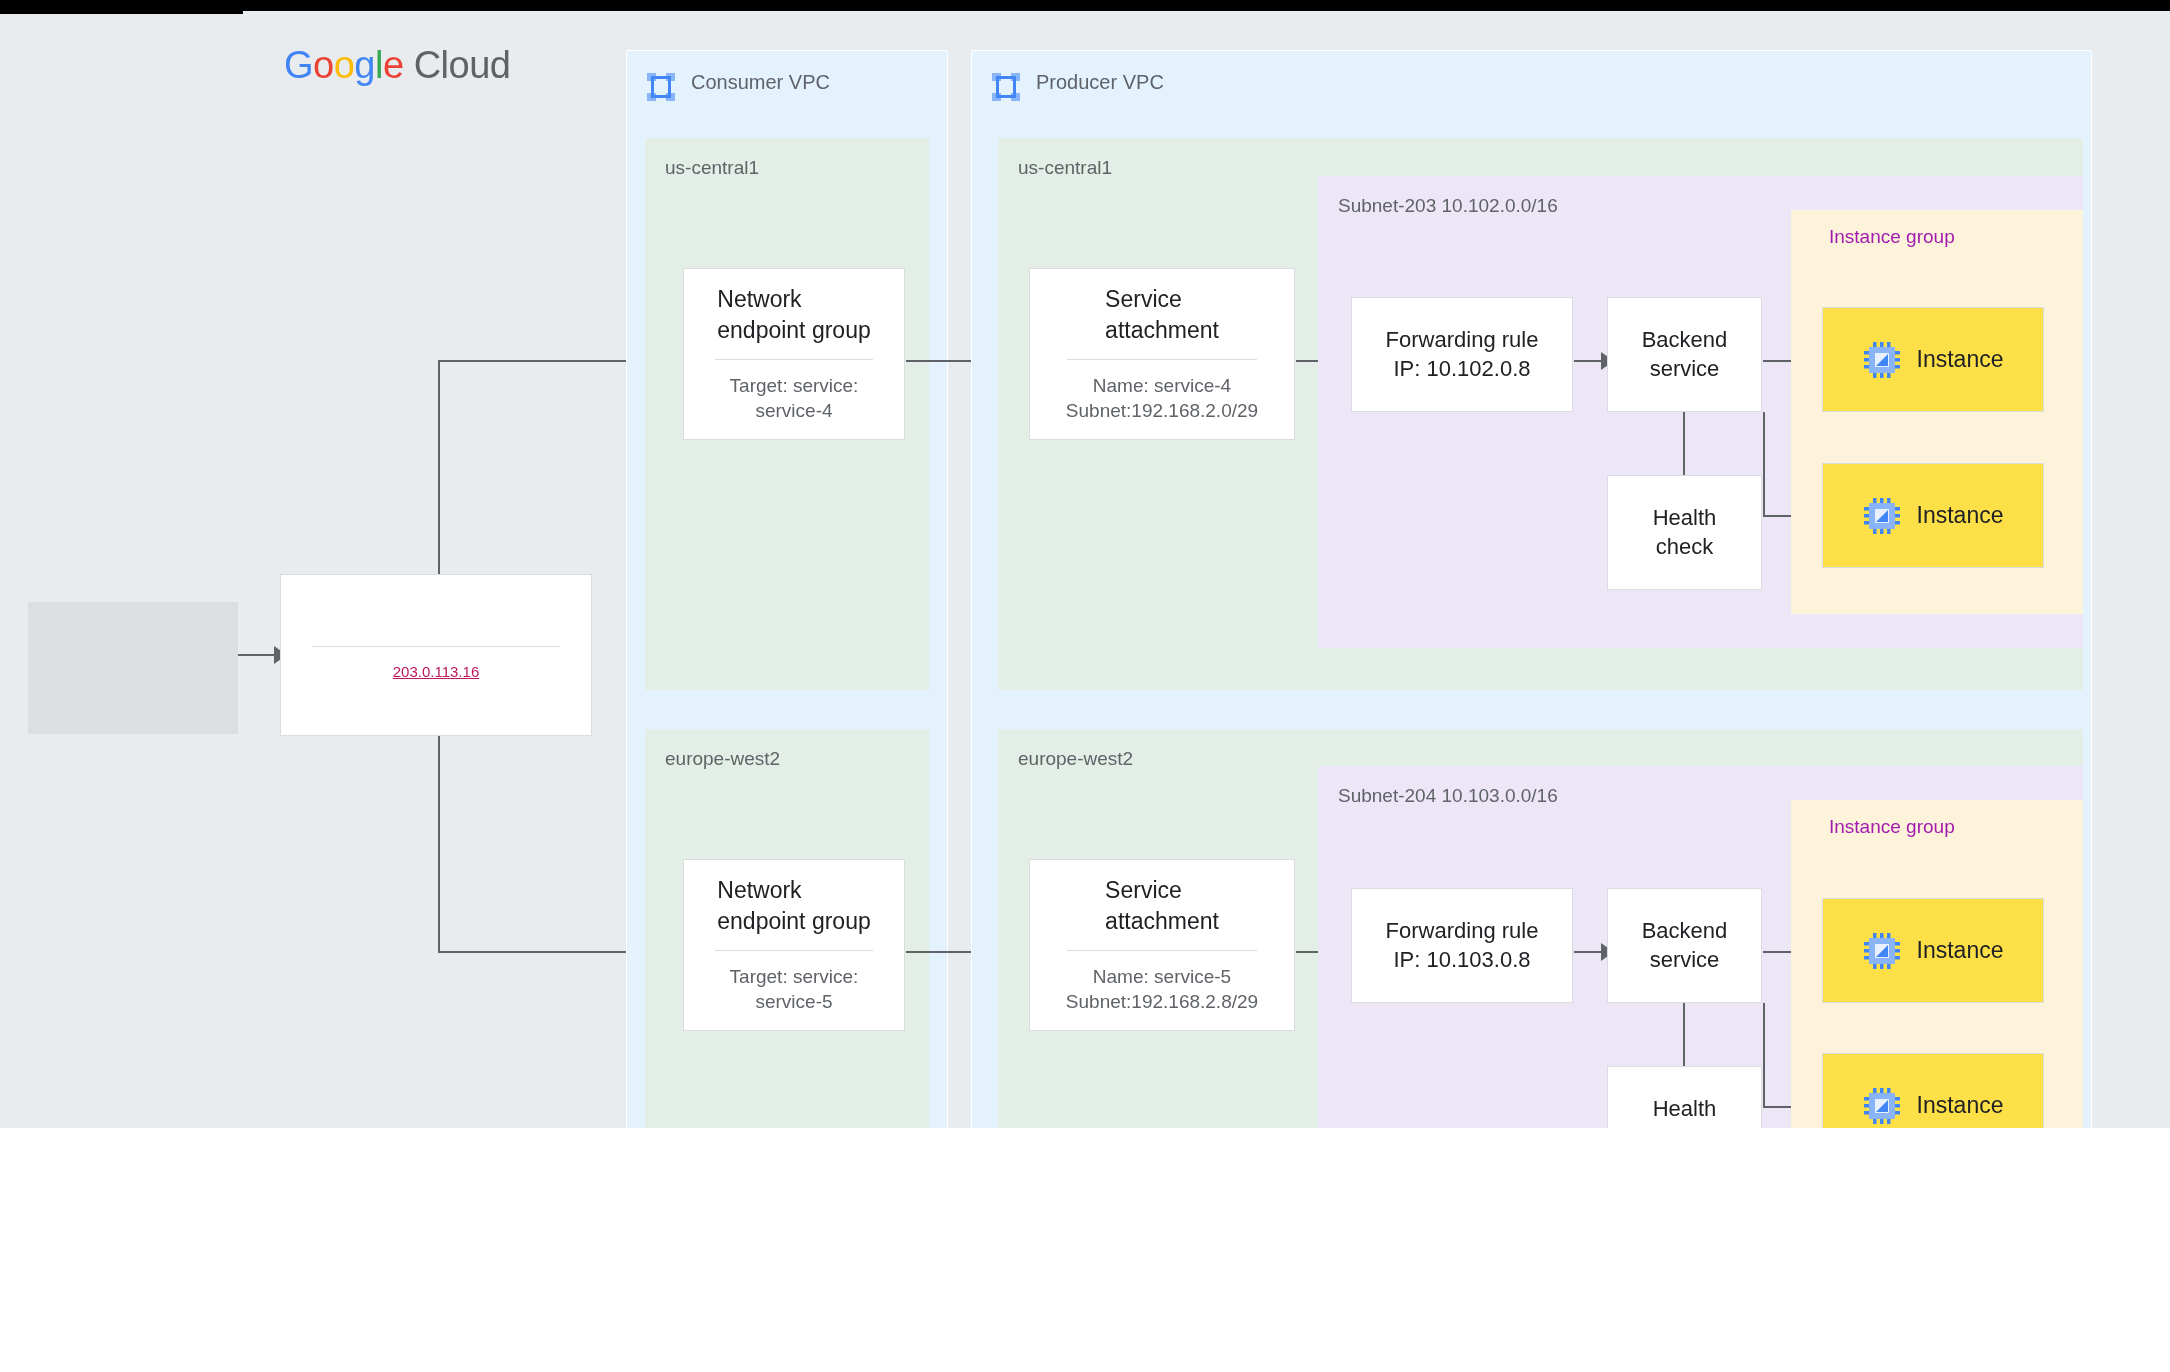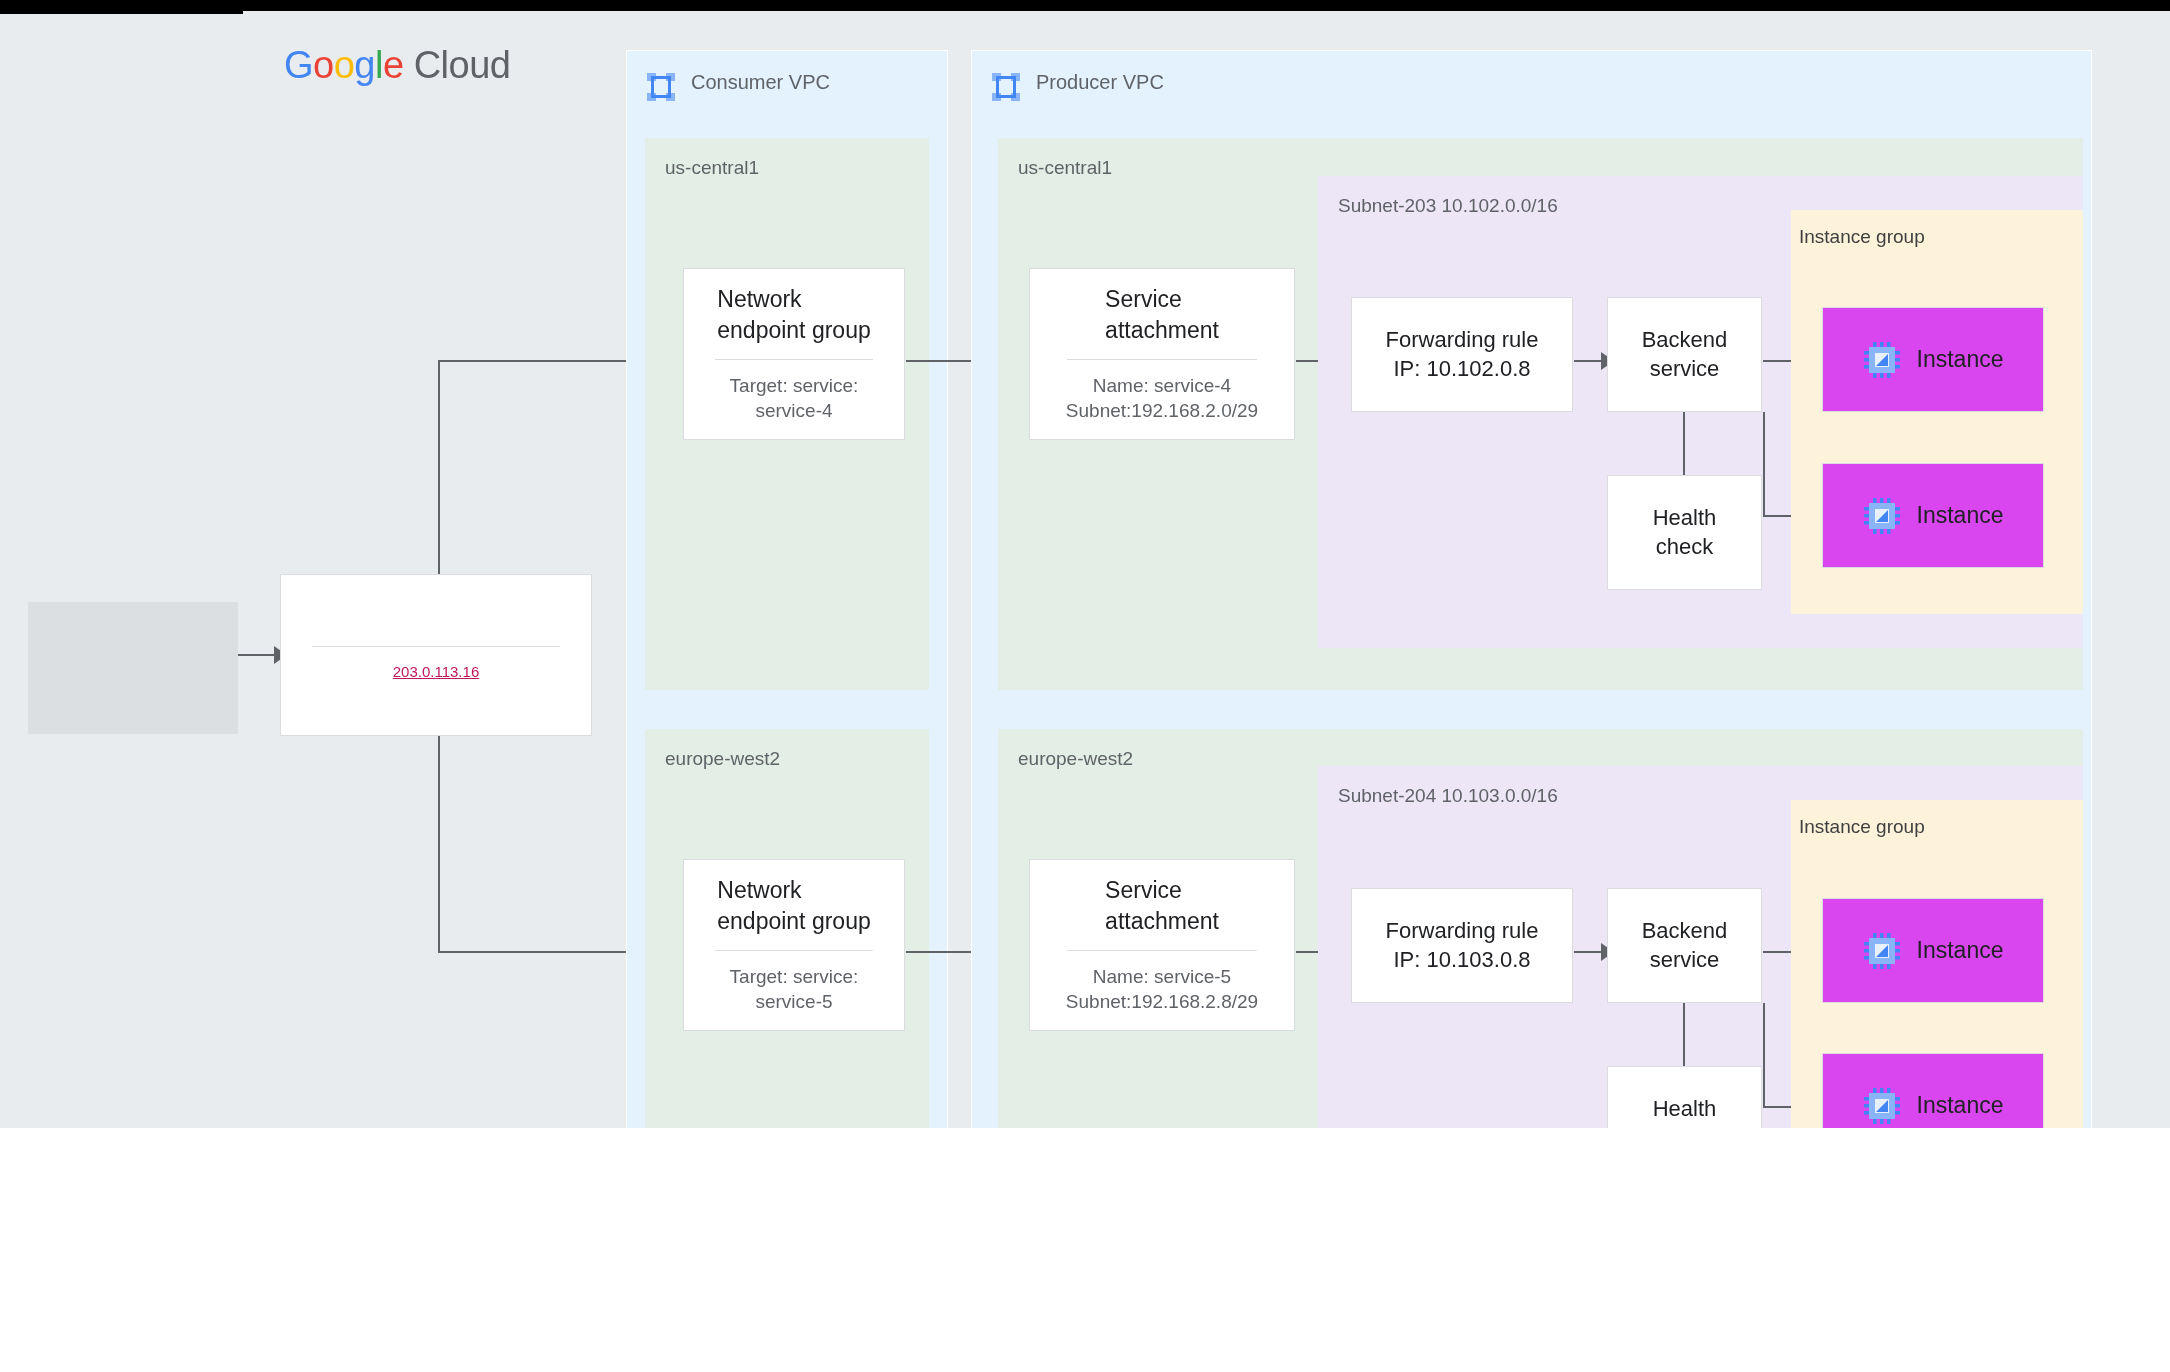--- a/index.html
+++ b/index.html
@@ -85,23 +85,23 @@
     line-height: 1.25;
     white-space: nowrap;
   }
   .igroup {
     position: absolute;
     background: #fdf3da;
     box-sizing: border-box;
   }
   .igroup-label {
     position: absolute;
-    left: 8px; top: 16px;
+    left: 38px; top: 16px;
     font-size: 19px;
-    color: #404040;
+    color: #a21caf;
     white-space: nowrap;
   }
 
   
   .node {
     position: absolute;
     background: #ffffff;
     border: 1px solid #dadce0;
     box-sizing: border-box;
     display: flex;
@@ -135,21 +135,21 @@
     font-size: 22px;
     color: #202124;
     text-align: center;
     line-height: 1.3;
     white-space: pre-line;
   }
 
   
   .node-h {
     position: absolute;
-    background: #d946ef;
+    background: #fde047;
     border: 1px solid #dadce0;
     box-sizing: border-box;
     display: flex;
     flex-direction: row;
     align-items: center;
     justify-content: center;
     gap: 16px;
   }
   .node-h .lbl {
     font-size: 23px;

